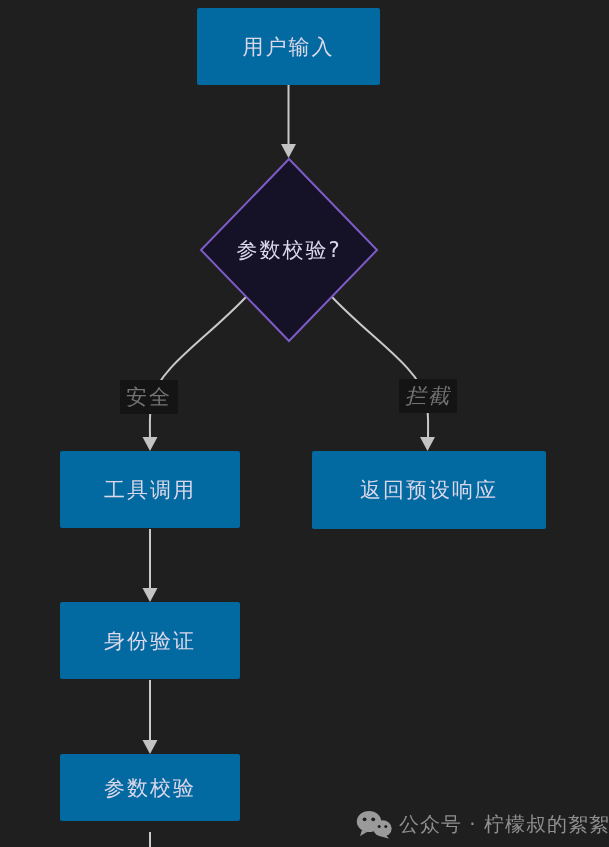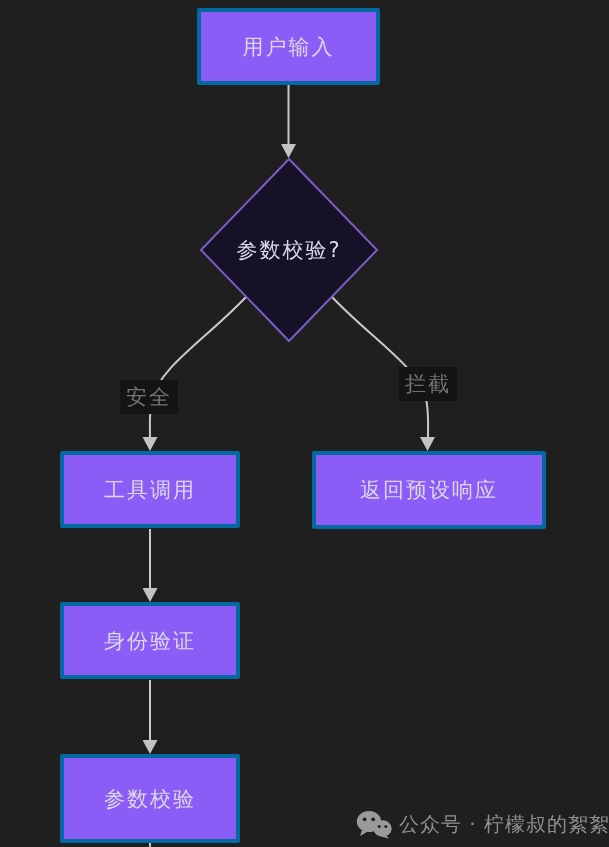--- a/index.html
+++ b/index.html
@@ -12,21 +12,21 @@
     font-family: "DejaVu Sans", sans-serif;
   }
   .edges-svg {
     position: absolute;
     left: 0; top: 0;
     width: 609px; height: 847px;
   }
   .node {
     position: absolute;
     box-sizing: border-box;
-    background: #8b5cf6;
+    background: #0369a1;
     border: 4px solid #0369a1;
     border-radius: 2px;
     display: flex;
     align-items: center;
     justify-content: center;
   }
   .node-label, .diamond-text {
     color: #dcd8ea;
     font-size: 21px;
     letter-spacing: 2px;
@@ -104,26 +104,26 @@
   </div>
 
   <div class="node" style="left:60px; top:602px; width:180px; height:77px;">
     <span class="node-label">身份验证</span>
   </div>
 
   <div class="node" style="left:312px; top:451px; width:234px; height:78px;">
     <span class="node-label">返回预设响应</span>
   </div>
 
-  <div class="node" style="left:60px; top:754px; width:180px; height:89px;">
+  <div class="node" style="left:60px; top:754px; width:180px; height:67px;">
     <span class="node-label">参数校验</span>
   </div>
 
   <div class="edge-label" style="left:149px; top:397px;">安全</div>
-  <div class="edge-label" style="left:428px; top:384px;">拦截</div>
+  <div class="edge-label" style="left:428px; top:396px;font-style:italic;">拦截</div>
 
   <div class="watermark">
     <svg width="36" height="29" viewBox="0 0 36 29">
       <ellipse cx="13" cy="11.5" rx="12.2" ry="10.6" fill="#9a9a9a"></ellipse>
       <path d="M6,20 L4,26 L11,22 Z" fill="#9a9a9a"></path>
       <circle cx="8.6" cy="9.3" r="1.9" fill="#1f1f1f"></circle>
       <circle cx="17.2" cy="9.3" r="1.9" fill="#1f1f1f"></circle>
       <ellipse cx="26.5" cy="18.5" rx="9.2" ry="8.2" fill="#9a9a9a"></ellipse>
       <path d="M30,25 L33,28.8 L25.5,26.5 Z" fill="#9a9a9a"></path>
       <circle cx="23.2" cy="16.6" r="1.5" fill="#1f1f1f"></circle>

